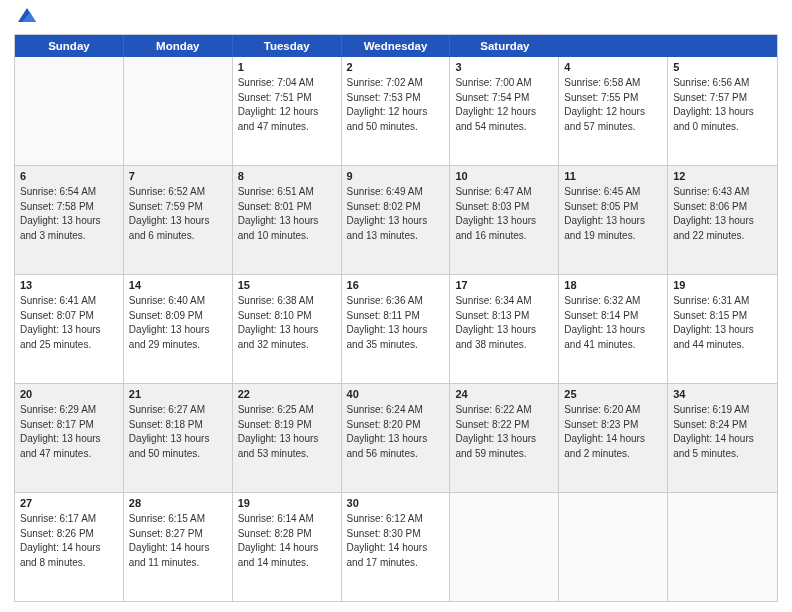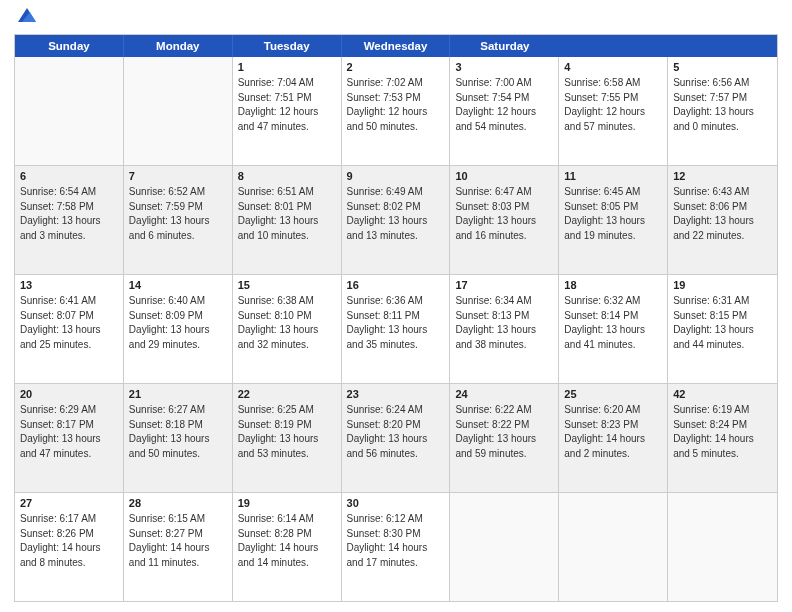--- a/index.html
+++ b/index.html
@@ -241,33 +241,33 @@
           </div>
           <div class="cal-cell shaded">
             <span class="day-num">21</span>
             <div class="cell-text">Sunrise: 6:27 AM<br>Sunset: 8:18 PM<br>Daylight: 13 hours<br>and 50 minutes.</div>
           </div>
           <div class="cal-cell shaded">
             <span class="day-num">22</span>
             <div class="cell-text">Sunrise: 6:25 AM<br>Sunset: 8:19 PM<br>Daylight: 13 hours<br>and 53 minutes.</div>
           </div>
           <div class="cal-cell shaded">
-            <span class="day-num">23</span>
+            <span class="day-num">40</span>
             <div class="cell-text">Sunrise: 6:24 AM<br>Sunset: 8:20 PM<br>Daylight: 13 hours<br>and 56 minutes.</div>
           </div>
           <div class="cal-cell shaded">
             <span class="day-num">24</span>
             <div class="cell-text">Sunrise: 6:22 AM<br>Sunset: 8:22 PM<br>Daylight: 13 hours<br>and 59 minutes.</div>
           </div>
           <div class="cal-cell shaded">
             <span class="day-num">25</span>
             <div class="cell-text">Sunrise: 6:20 AM<br>Sunset: 8:23 PM<br>Daylight: 14 hours<br>and 2 minutes.</div>
           </div>
           <div class="cal-cell shaded">
-            <span class="day-num">42</span>
+            <span class="day-num">34</span>
             <div class="cell-text">Sunrise: 6:19 AM<br>Sunset: 8:24 PM<br>Daylight: 14 hours<br>and 5 minutes.</div>
           </div>
         </div>
         <div class="cal-row">
           <div class="cal-cell">
             <span class="day-num">27</span>
             <div class="cell-text">Sunrise: 6:17 AM<br>Sunset: 8:26 PM<br>Daylight: 14 hours<br>and 8 minutes.</div>
           </div>
           <div class="cal-cell">
             <span class="day-num">28</span>

